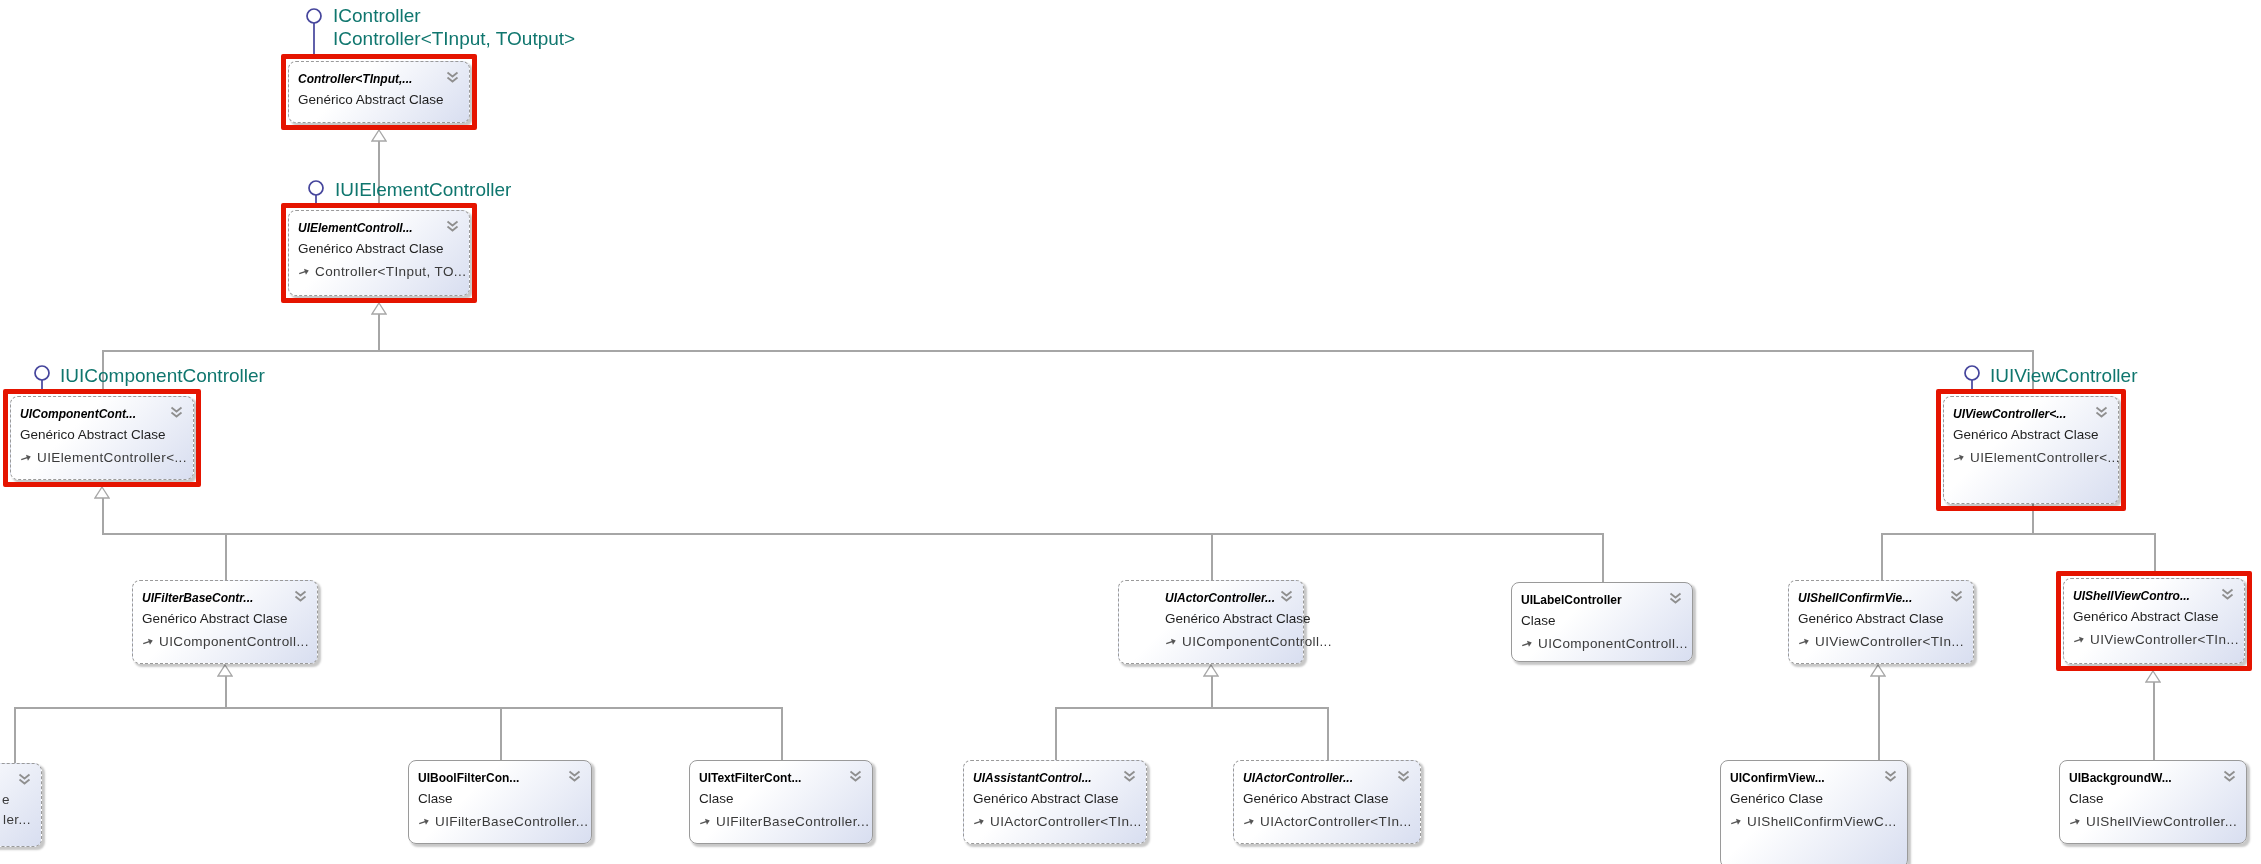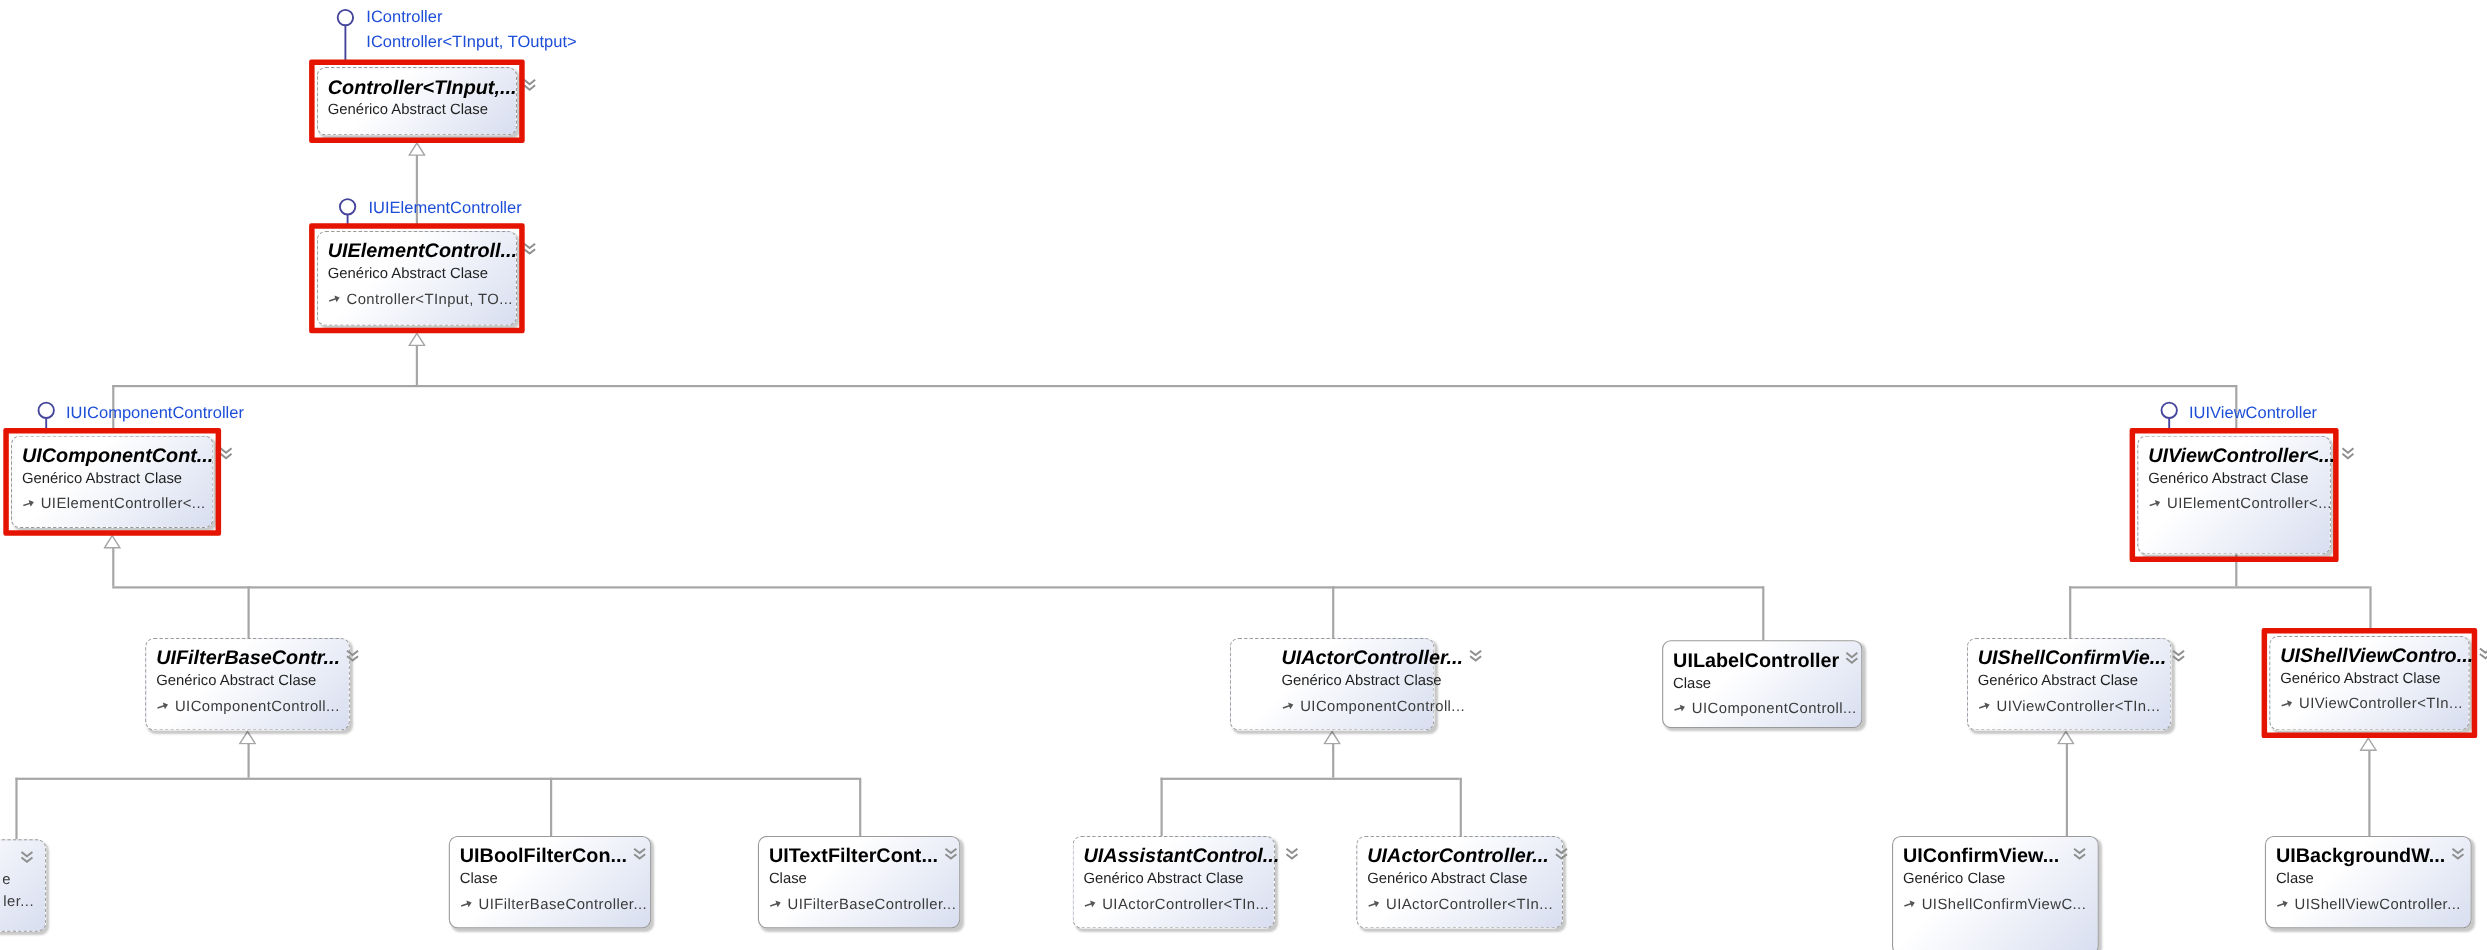--- a/index.html
+++ b/index.html
@@ -7,31 +7,31 @@
           font-family:"Liberation Sans",sans-serif;color:#111;}
 
   
   .hline,.vline{position:absolute;background:var(--line,#a6a6a6);}
   .hline{height:1.5px;}
   .vline{width:1.5px;}
   .tri{position:absolute;width:16px;height:13px;}
 
   
   .lolli{position:absolute;}
-  .iface-label{position:absolute;font-size:15px;color:#1d4ed8;white-space:nowrap;line-height:23px;}
+  .iface-label{position:absolute;font-size:19px;color:#0f766e;white-space:nowrap;line-height:23px;}
 
   
   .cbox{position:absolute;border:1.5px solid var(--border,#9a9a9a);border-radius:8px;
         background:linear-gradient(135deg,var(--box_fill_start,#ffffff) 35%,var(--box_fill_end,#d8def0) 100%);
         box-shadow:2.5px 2.5px 2px rgba(0,0,0,0.22);padding:7px 9px 6px 9px;box-sizing:border-box;}
   .cbox.abstract{border-style:dashed;}
   .cbox.hl::after{content:"";position:absolute;inset:-8px;border:5px solid var(--highlight,#e51400);
                   border-radius:2px;pointer-events:none;}
   .trow{display:flex;justify-content:space-between;align-items:flex-start;line-height:20px;}
-  .ctitle{font-size:18px;font-weight:bold;white-space:nowrap;color:var(--title_text,#000);}
+  .ctitle{font-size:12px;font-weight:bold;white-space:nowrap;color:var(--title_text,#000);}
   .cbox.abstract .ctitle{font-style:italic;}
   .chev{flex:0 0 auto;margin-left:4px;margin-top:2px;cursor:pointer;}
   .ckind{font-size:13.5px;line-height:19px;margin-top:1px;color:var(--body_text,#222);white-space:nowrap;}
   .cbase{display:flex;align-items:center;font-size:13.5px;line-height:19px;margin-top:4px;
          letter-spacing:0.4px;color:#3a3a3a;white-space:nowrap;}
   .barrow{flex:0 0 auto;margin-right:5px;transform:rotate(-18deg);display:inline-flex;}
 
   
   .partialfrag{position:absolute;font-size:13.5px;color:#3a3a3a;letter-spacing:0.4px;white-space:nowrap;}
 </style>
@@ -315,21 +315,21 @@
     <div class="ckind">Clase</div>
     <div class="cbase">
         <svg class="barrow" width="12" height="12" viewBox="0 0 12 12">
           <path d="M1 6 H8" stroke="#555" stroke-width="1.4"></path>
           <path d="M7 2.8 L11 6 L7 9.2 Z" fill="#555"></path>
         </svg>
         <span>UIFilterBaseController...</span>
       </div>
   </div>
 
-  <div class="cbox abstract" style="left:963px;top:760px;width:184px;height:84px;margin-left:12px;">
+  <div class="cbox abstract" style="left:963px;top:760px;width:184px;height:84px;">
     <div class="trow">
       <span class="ctitle">UIAssistantControl...</span>
       <svg class="chev" width="15" height="13" viewBox="0 0 15 13">
           <path d="M2.5 1.5 L7.5 5.5 L12.5 1.5" fill="none" stroke="#8f8f8f" stroke-width="1.8"></path>
           <path d="M2.5 6.5 L7.5 10.5 L12.5 6.5" fill="none" stroke="#8f8f8f" stroke-width="1.8"></path>
         </svg>
     </div>
     <div class="ckind">Genérico Abstract Clase</div>
     <div class="cbase">
         <svg class="barrow" width="12" height="12" viewBox="0 0 12 12">

